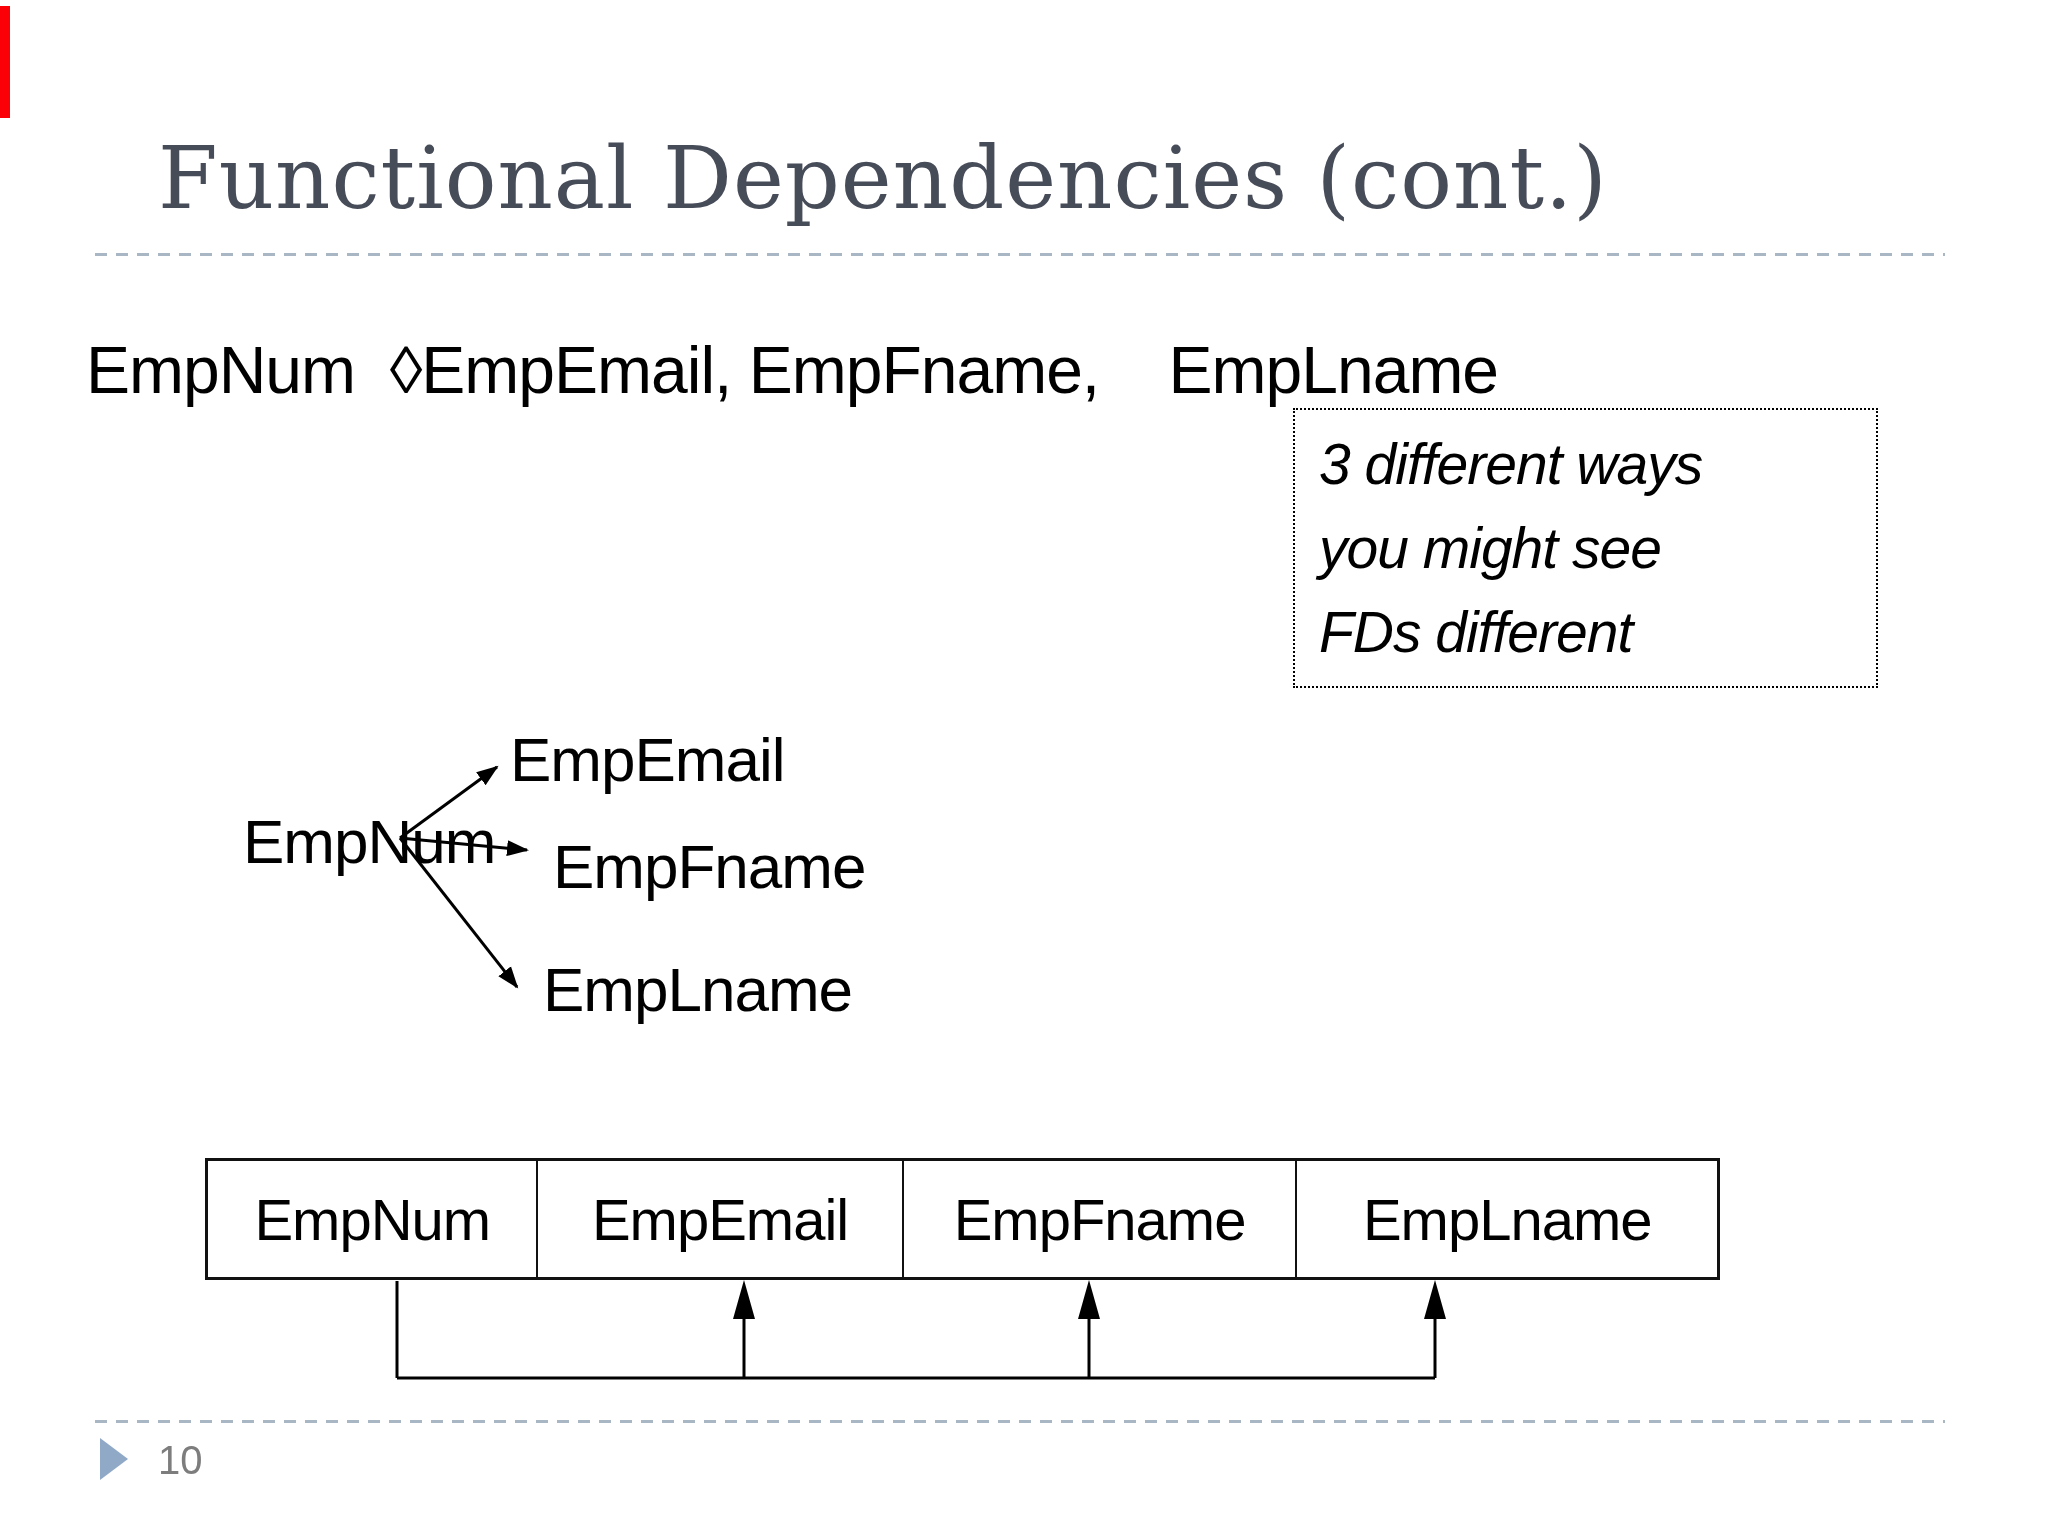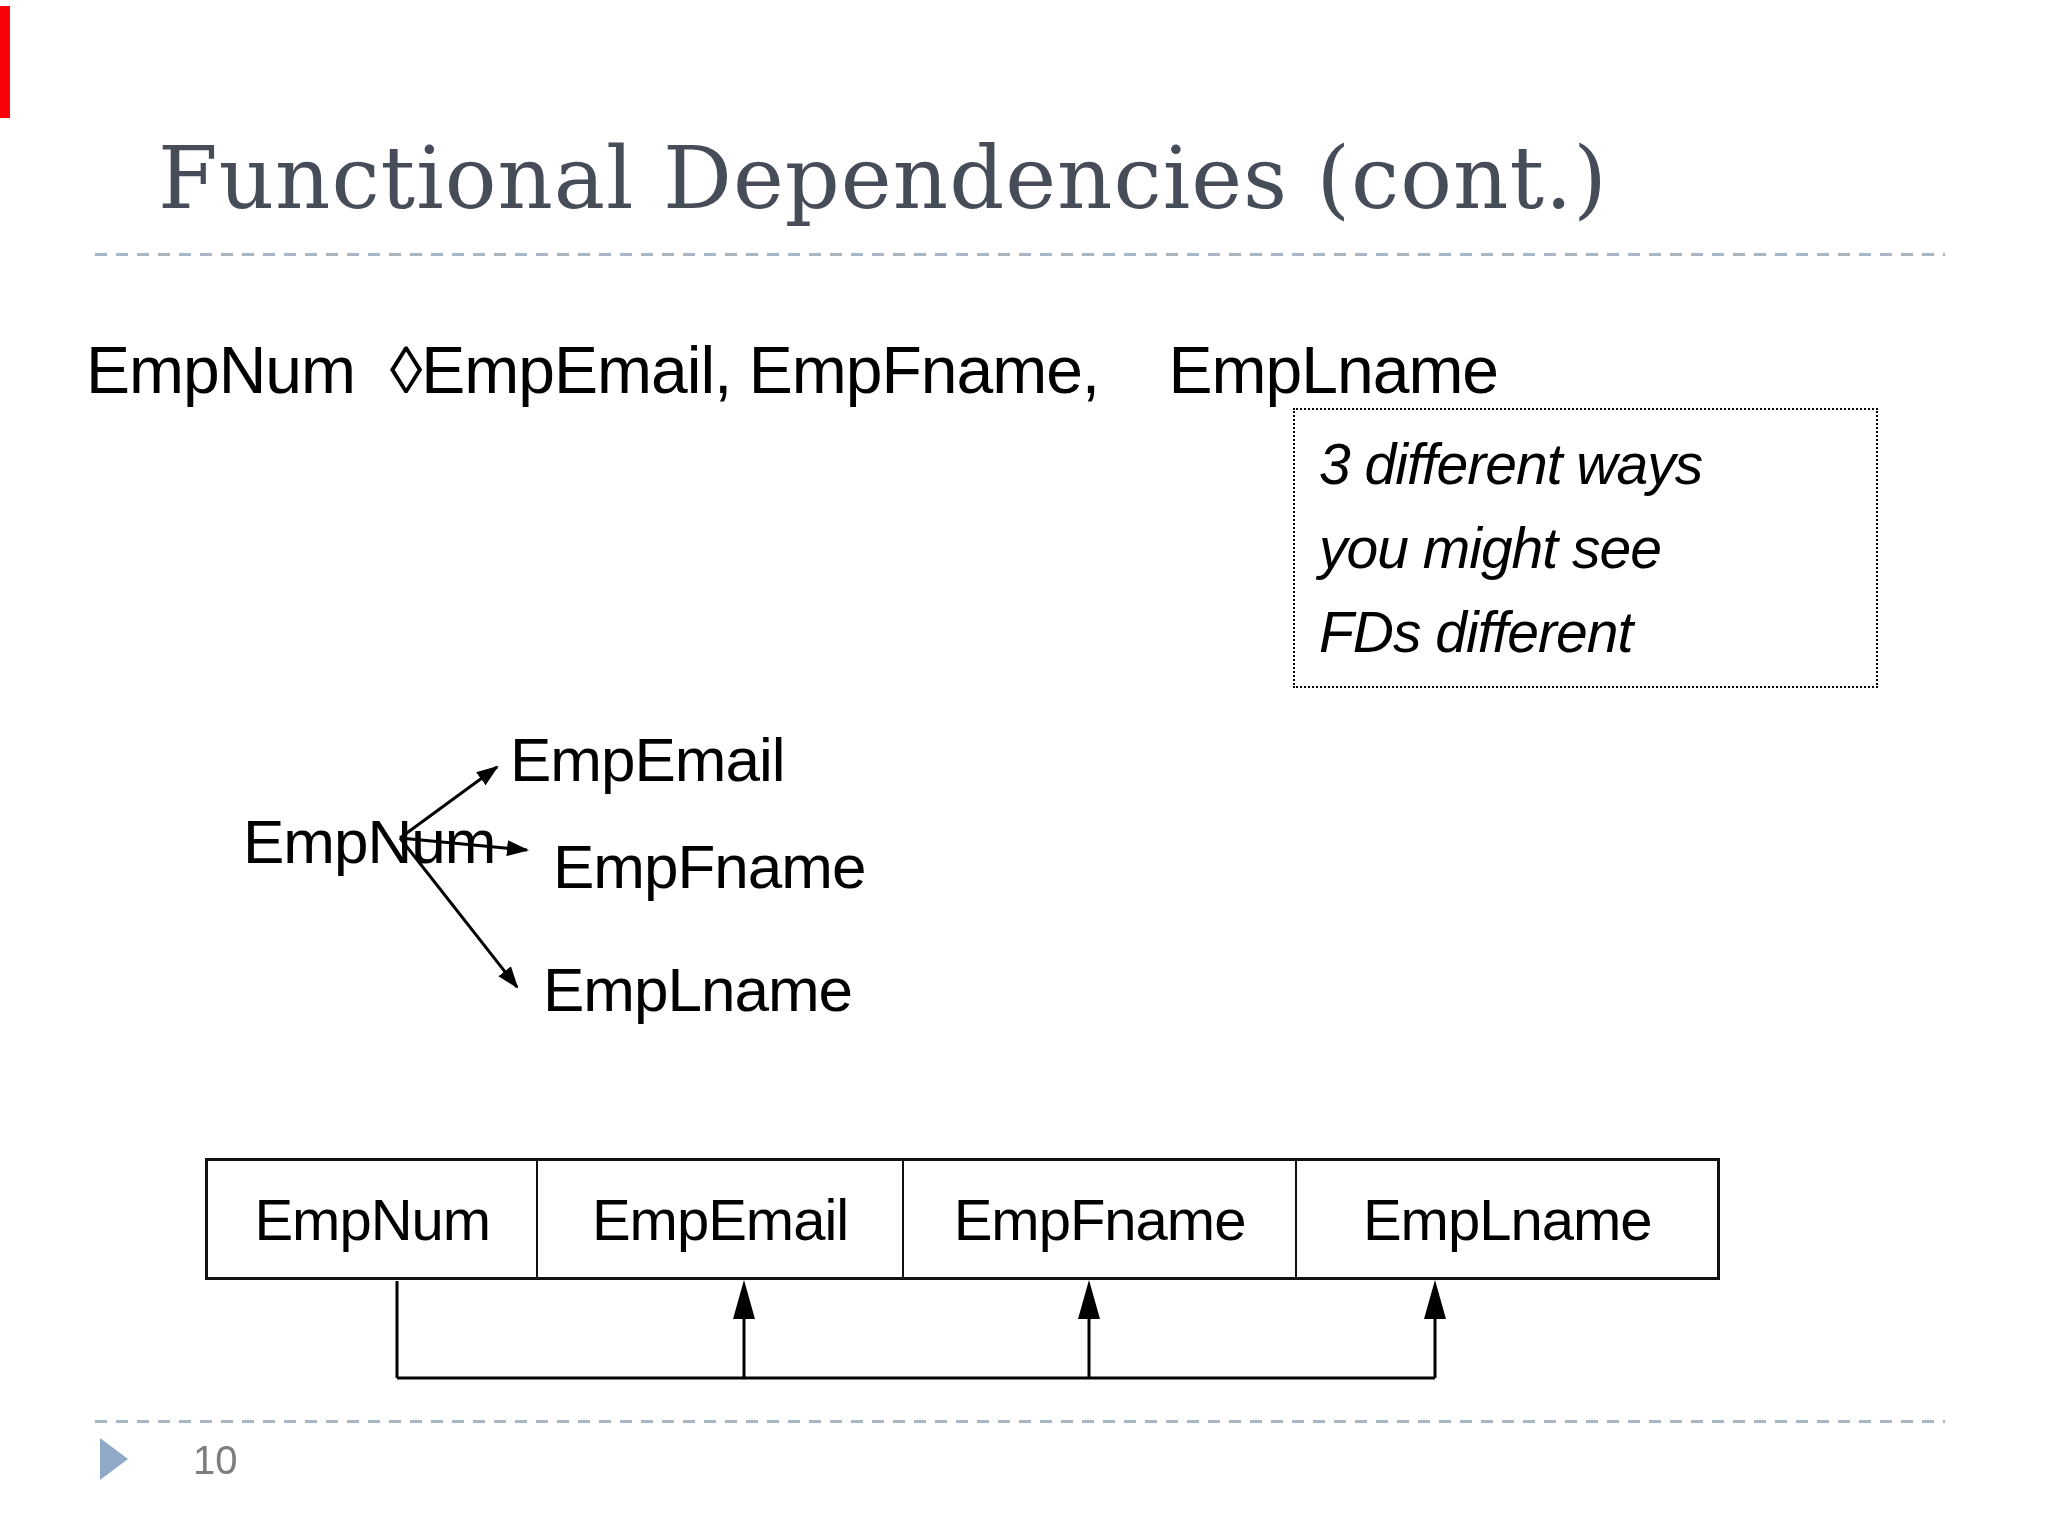--- a/index.html
+++ b/index.html
@@ -61,21 +61,21 @@
   .c1{flex-basis:24.2%;}
   .c2{flex-basis:26.1%;}
   .c3{flex-basis:27.8%;}
 
   .footer-triangle{
     left:100px;top:1438px;width:0;height:0;
     border-left:28px solid #8fa9c6;
     border-top:21px solid transparent;
     border-bottom:21px solid transparent;
   }
-  .page-number{left:158px;top:1438px;font-size:40px;color:#7d7d7d;margin-left:35px;}
+  .page-number{left:158px;top:1438px;font-size:40px;color:#7d7d7d;}
 </style>
 </head>
 <body>
 
 <div class="abs marker-bar"></div>
 
 <div class="abs slide-title">Functional Dependencies (cont.)</div>
 <div class="abs rule rule-top"></div>
 
 <div class="abs fd-line">EmpNum  ◊EmpEmail, EmpFname,    EmpLname</div>

